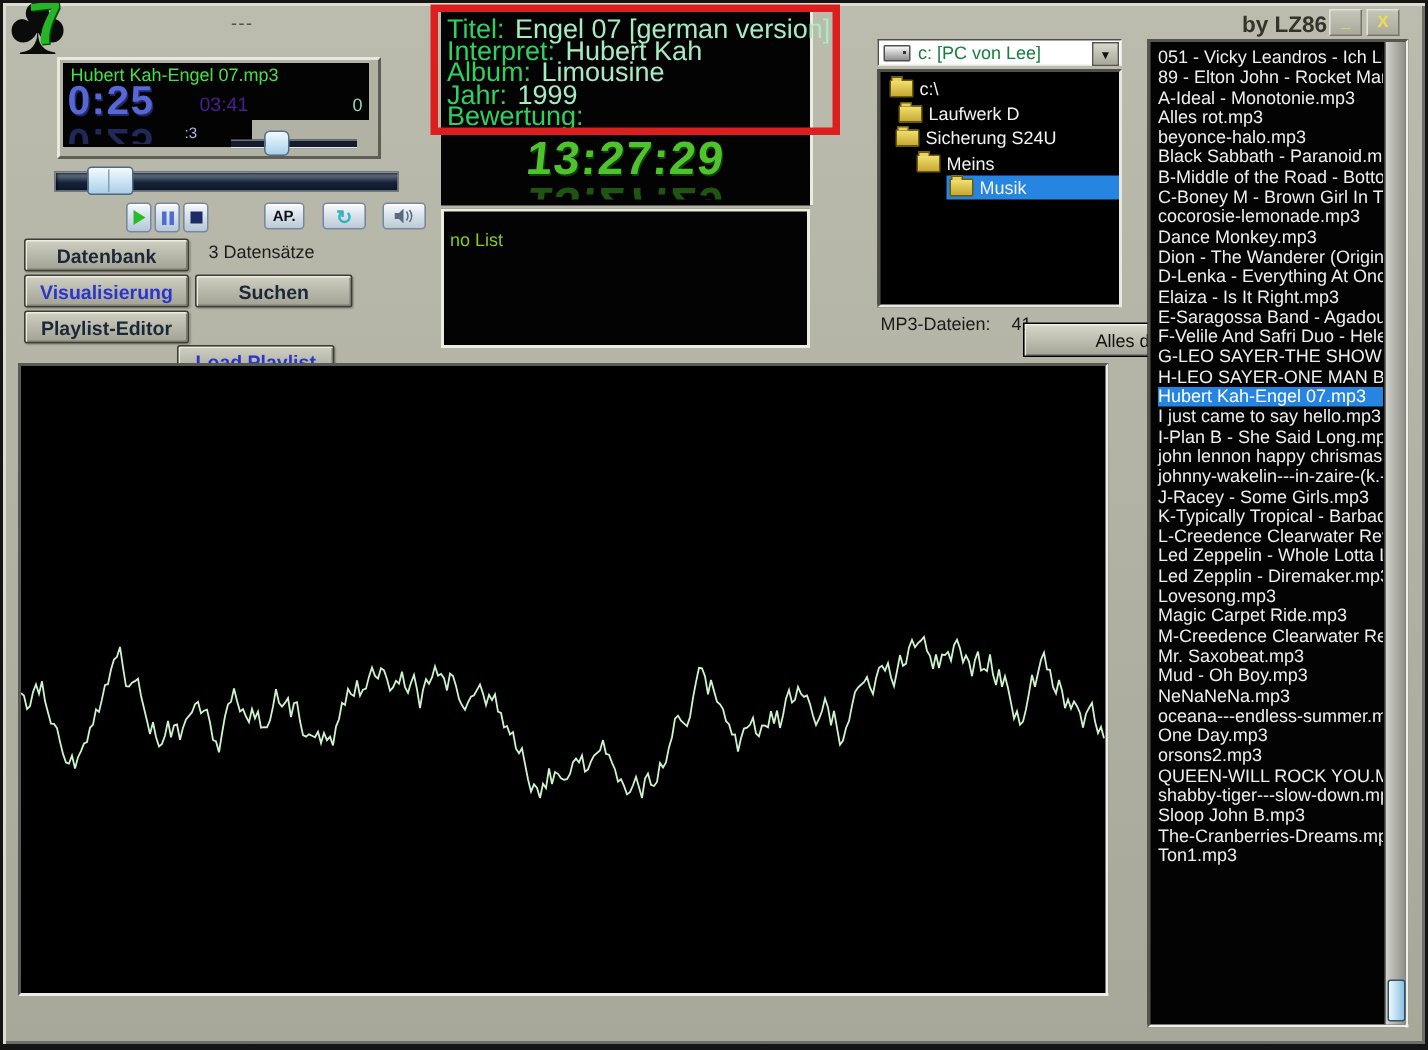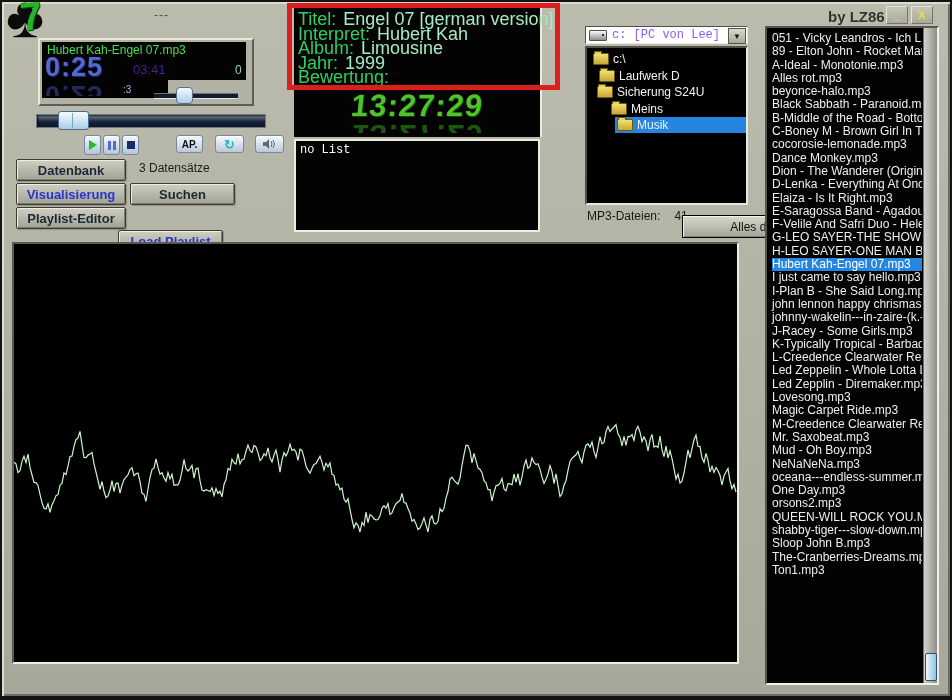--- a/index.html
+++ b/index.html
@@ -83,29 +83,29 @@
   #clock-area{position:absolute;left:0;top:80px;width:100%;text-align:center;}
   .clock-time{font-size:31px;font-weight:bold;color:#4fc32c;letter-spacing:1px;
     transform:skewX(-6deg);display:inline-block;text-shadow:1px 1px 0 #133f08;}
   .clock-refl-wrap{position:absolute;left:0;top:29px;width:100%;height:16px;overflow:hidden;text-align:center;}
   .clock-refl-wrap span{display:inline-block;font-size:31px;font-weight:bold;color:#2f8c1c;
     letter-spacing:1px;transform:scaleY(-1) skewX(6deg);opacity:.6;}
   #red-rect{left:285px;top:1px;width:273px;height:87px;border:5px solid #dc1e1e;box-sizing:border-box;pointer-events:none;z-index:9;}
 
   
   #nolist{left:292px;top:137px;width:246px;height:93px;background:#030303;border:2px solid #ececdf;box-sizing:border-box;}
-  #nolist span{display:block;padding:2px 4px;font-size:12px;color:#ffffff;font-family:Liberation Mono, monospace;}
+  #nolist span{display:block;padding:12px 4px;font-size:12px;color:#84cc16;}
 
   
   #combo{left:583px;top:24px;width:163px;height:18px;background:#fff;box-sizing:border-box;
     border:1px solid;border-color:#50504a #e8e8e0 #e8e8e0 #50504a;display:flex;align-items:center;padding-left:3px;}
   .drive-icon{width:16px;height:9px;background:linear-gradient(180deg,#fafafa,#8e8e8e);
     border:1px solid #505050;border-radius:1px;position:relative;}
   .drive-icon::after{content:"";position:absolute;right:2px;top:3px;width:2px;height:2px;background:#333;}
-  #combo .txt{font-size:12px;color:#8b5cf6;margin-left:5px;white-space:nowrap;font-family:Liberation Mono, monospace;}
+  #combo .txt{font-size:12px;color:#15803d;margin-left:5px;white-space:nowrap;}
   .combo-arrow{position:absolute;right:1px;top:1px;width:16px;height:14px;display:flex;align-items:center;justify-content:center;
     background:linear-gradient(180deg,#d8d8cc,#a8a89a);border:1px solid #55554d;font-size:8px;color:#111;cursor:pointer;}
   #tree{left:583px;top:44px;width:163px;height:159px;background:#000;box-sizing:border-box;
     border:2px solid;border-color:#50504a #e8e8e0 #e8e8e0 #50504a;padding-top:3px;overflow:hidden;}
   .tree-row{height:16.5px;display:flex;align-items:center;cursor:pointer;}
   .row-inner{flex:1;display:flex;align-items:center;gap:4px;padding:1px 2px;}
   .tree-row.selected-row .row-inner{background:#2585e0;}
   .folder-icon{width:14px;height:10px;background:linear-gradient(180deg,#f0e070,#c8a830);
     border:1px solid #6b5a10;border-radius:1px;position:relative;flex:0 0 auto;}
   .folder-icon::before{content:"";position:absolute;left:0;top:-3px;width:6px;height:2px;
@@ -256,21 +256,21 @@
         <span class="folder-icon"></span>
         <span class="folder-label">Sicherung S24U</span>
       </span>
     </div>
       <div class="tree-row" style="padding-left: 22px;">
       <span class="row-inner">
         <span class="folder-icon"></span>
         <span class="folder-label">Meins</span>
       </span>
     </div>
-      <div class="tree-row selected-row" style="padding-left: 28px;">
+      <div class="tree-row selected-row" style="padding-left: 44px;">
       <span class="row-inner">
         <span class="folder-icon"></span>
         <span class="folder-label">Musik</span>
       </span>
     </div>
     </div>
   <div class="abs" id="mp3-line">
     <span>MP3-Dateien:</span><span class="cnt">41</span>
   </div>
   <div class="abs" id="dudeln-btn">Alles dudeln</div>

